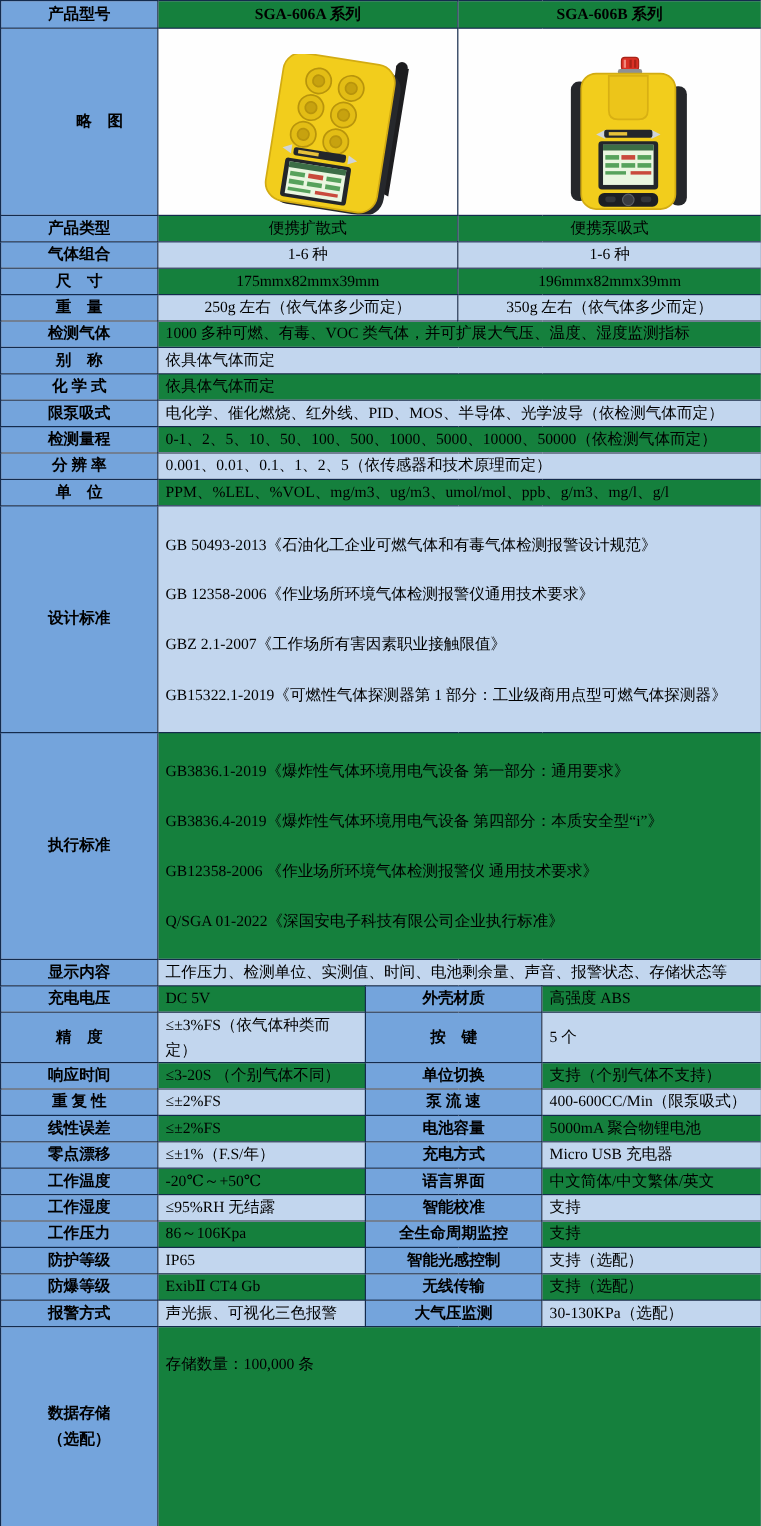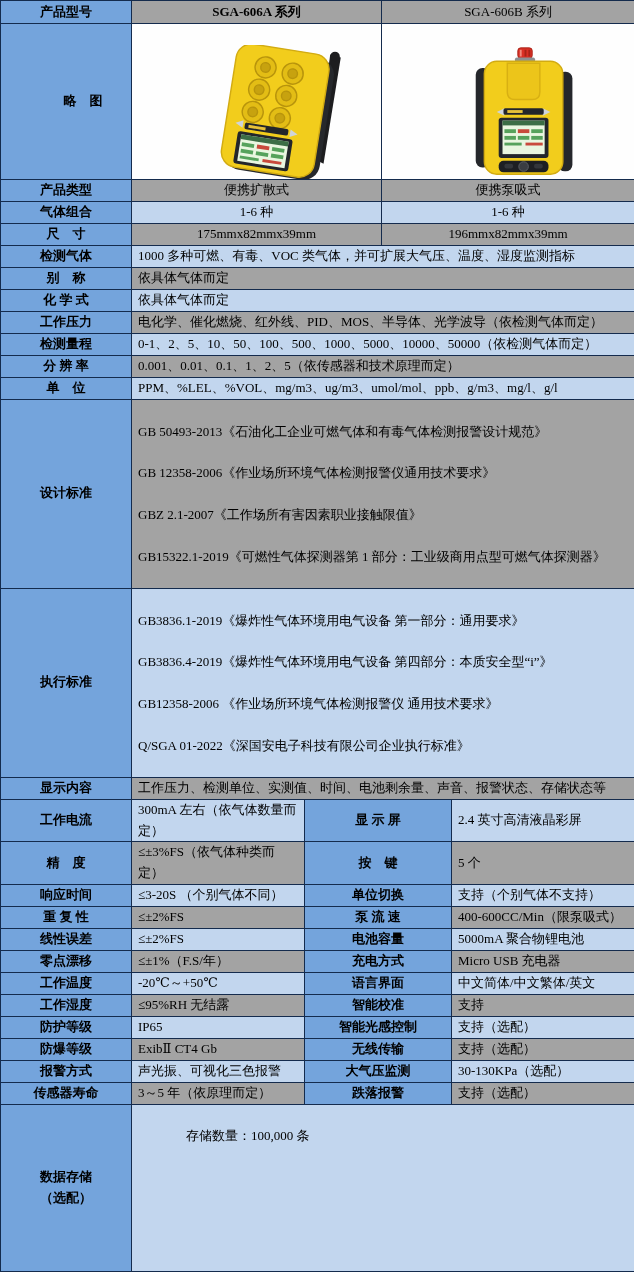--- a/index.html
+++ b/index.html
@@ -1,51 +1,51 @@
 <!DOCTYPE html>
 <html><head>
 <meta charset="utf-8">
 <style>
   html,body{margin:0;padding:0;background:#fff;}
   .sheet{width:634px;font-family:"Liberation Serif","DejaVu Serif",serif;color:#000;}
   table.spec{border-collapse:collapse;table-layout:fixed;width:634px;}
   table.spec td{border:1px solid #142b4d;padding:0 6px;font-size:13px;line-height:1.6;
     white-space:pre-line;overflow:hidden;vertical-align:middle;}
   td.lbl{background:#74a4dc;font-weight:bold;text-align:center;padding:0 2px;}
-  td.val{background:#a3a3a3;}
+  td.val{background:#15803d;}
   tbody tr:nth-child(even) td.val{background:#c2d6ee;}
   td.center{text-align:center;}
   td.imgcell{background:#fefefe;text-align:center;padding:2px;}
   tr.r-head td{height:22px;text-align:center;}
   tr.r-img td{height:141px;padding-left:40px;}
   tr.r-s td{height:21px;}
   tr.r-alarm td{height:43px;}
   td.std{padding:3px 6px;}
   td.std .ln{line-height:21px;}
-  td.stor .ln{line-height:20px;margin-left:48px;}
+  td.stor .ln{line-height:20px;}
   .devsvg{display:inline-block;vertical-align:middle;}
 </style>
 </head>
 <body>
 
 <div class="sheet">
 <table class="spec">
   <colgroup>
     <col style="width:131px">
         <col style="width:173px">
         <col style="width:77px">
     <col style="width:70px">
         <col style="width:183px">
   </colgroup>
   <tbody>
 
   <tr class="r-head">
     <td class="lbl">产品型号</td>
     <td class="val center" colspan="2" style="font-weight:bold">SGA-606A 系列</td>
-    <td class="val center" colspan="2" style="font-weight:normal">SGA-606B 系列</td>
+    <td class="val center" colspan="2" style="font-weight:bold">SGA-606B 系列</td>
   </tr>
 
   <tr class="r-img">
     <td class="lbl">略　图</td>
     <td class="imgcell" colspan="2">
       <svg class="devsvg" width="215" height="134" viewBox="0 0 220 140">
         <polygon points="163,10 174,13 156,124 148,120" fill="#1d1d1f"></polygon>
         <circle cx="168" cy="12" r="5" fill="#1d1d1f"></circle>
         <g transform="rotate(9 108 72)">
           <rect x="60" y="8" width="100" height="128" rx="17" fill="#26282c"></rect>
@@ -124,35 +124,40 @@
   <tr class="r-s">
     <td class="lbl">气体组合</td>
     <td class="val center" colspan="2">1-6 种</td>
     <td class="val center" colspan="2">1-6 种</td>
   </tr>
   <tr class="r-s">
     <td class="lbl">尺　寸</td>
     <td class="val center" colspan="2">175mmx82mmx39mm</td>
     <td class="val center" colspan="2">196mmx82mmx39mm</td>
   </tr>
+  <tr class="r-s">
+    <td class="lbl">重　量</td>
+    <td class="val center" colspan="2">250g 左右（依气体多少而定）</td>
+    <td class="val center" colspan="2">350g 左右（依气体多少而定）</td>
+  </tr>
 
   <tr class="r-s">
     <td class="lbl">检测气体</td>
     <td class="val" colspan="4">1000 多种可燃、有毒、VOC 类气体，并可扩展大气压、温度、湿度监测指标</td>
   </tr>
   <tr class="r-s">
     <td class="lbl">别　称</td>
     <td class="val" colspan="4">依具体气体而定</td>
   </tr>
   <tr class="r-s">
     <td class="lbl">化 学 式</td>
     <td class="val" colspan="4">依具体气体而定</td>
   </tr>
   <tr class="r-s">
-    <td class="lbl">工作压力</td>
+    <td class="lbl">限泵吸式</td>
     <td class="val" colspan="4">电化学、催化燃烧、红外线、PID、MOS、半导体、光学波导（依检测气体而定）</td>
   </tr>
   <tr class="r-s">
     <td class="lbl">检测量程</td>
     <td class="val" colspan="4">0-1、2、5、10、50、100、500、1000、5000、10000、50000（依检测气体而定）</td>
   </tr>
   <tr class="r-s">
     <td class="lbl">分 辨 率</td>
     <td class="val" colspan="4">0.001、0.01、0.1、1、2、5（依传感器和技术原理而定）</td>
   </tr>
@@ -180,24 +185,24 @@
       <div class="ln">Q/SGA 01-2022《深国安电子科技有限公司企业执行标准》</div>
     </td>
   </tr>
 
   <tr class="r-s">
     <td class="lbl">显示内容</td>
     <td class="val" colspan="4">工作压力、检测单位、实测值、时间、电池剩余量、声音、报警状态、存储状态等</td>
   </tr>
 
   <tr class="r-s">
-    <td class="lbl">工作电流</td>
-    <td class="val">300mA 左右（依气体数量而定）</td>
-    <td class="lbl" colspan="2">显 示 屏</td>
-    <td class="val">2.4 英寸高清液晶彩屏</td>
+    <td class="lbl">充电电压</td>
+    <td class="val">DC 5V</td>
+    <td class="lbl" colspan="2">外壳材质</td>
+    <td class="val">高强度 ABS</td>
   </tr>
   <tr class="r-s">
     <td class="lbl">精　度</td>
     <td class="val">≤±3%FS（依气体种类而定）</td>
     <td class="lbl" colspan="2">按　键</td>
     <td class="val">5 个</td>
   </tr>
   <tr class="r-s">
     <td class="lbl">响应时间</td>
     <td class="val">≤3-20S （个别气体不同）</td>
@@ -228,42 +233,42 @@
     <td class="lbl" colspan="2">语言界面</td>
     <td class="val">中文简体/中文繁体/英文</td>
   </tr>
   <tr class="r-s">
     <td class="lbl">工作湿度</td>
     <td class="val">≤95%RH 无结露</td>
     <td class="lbl" colspan="2">智能校准</td>
     <td class="val">支持</td>
   </tr>
   <tr class="r-s">
+    <td class="lbl">工作压力</td>
+    <td class="val">86～106Kpa</td>
+    <td class="lbl" colspan="2">全生命周期监控</td>
+    <td class="val">支持</td>
+  </tr>
+  <tr class="r-s">
     <td class="lbl">防护等级</td>
     <td class="val">IP65</td>
     <td class="lbl" colspan="2">智能光感控制</td>
     <td class="val">支持（选配）</td>
   </tr>
   <tr class="r-s">
     <td class="lbl">防爆等级</td>
     <td class="val">ExibⅡ CT4 Gb</td>
     <td class="lbl" colspan="2">无线传输</td>
     <td class="val">支持（选配）</td>
   </tr>
   <tr class="r-s">
     <td class="lbl">报警方式</td>
     <td class="val">声光振、可视化三色报警</td>
     <td class="lbl" colspan="2">大气压监测</td>
     <td class="val">30-130KPa（选配）</td>
-  </tr>
-  <tr class="r-s">
-    <td class="lbl">传感器寿命</td>
-    <td class="val">3～5 年（依原理而定）</td>
-    <td class="lbl" colspan="2">跌落报警</td>
-    <td class="val">支持（选配）</td>
   </tr>
 
   <tr>
     <td class="lbl">数据存储
 （选配）</td>
     <td class="val std stor" colspan="4">
       <div class="ln">存储数量：100,000 条</div>
       
       
       

